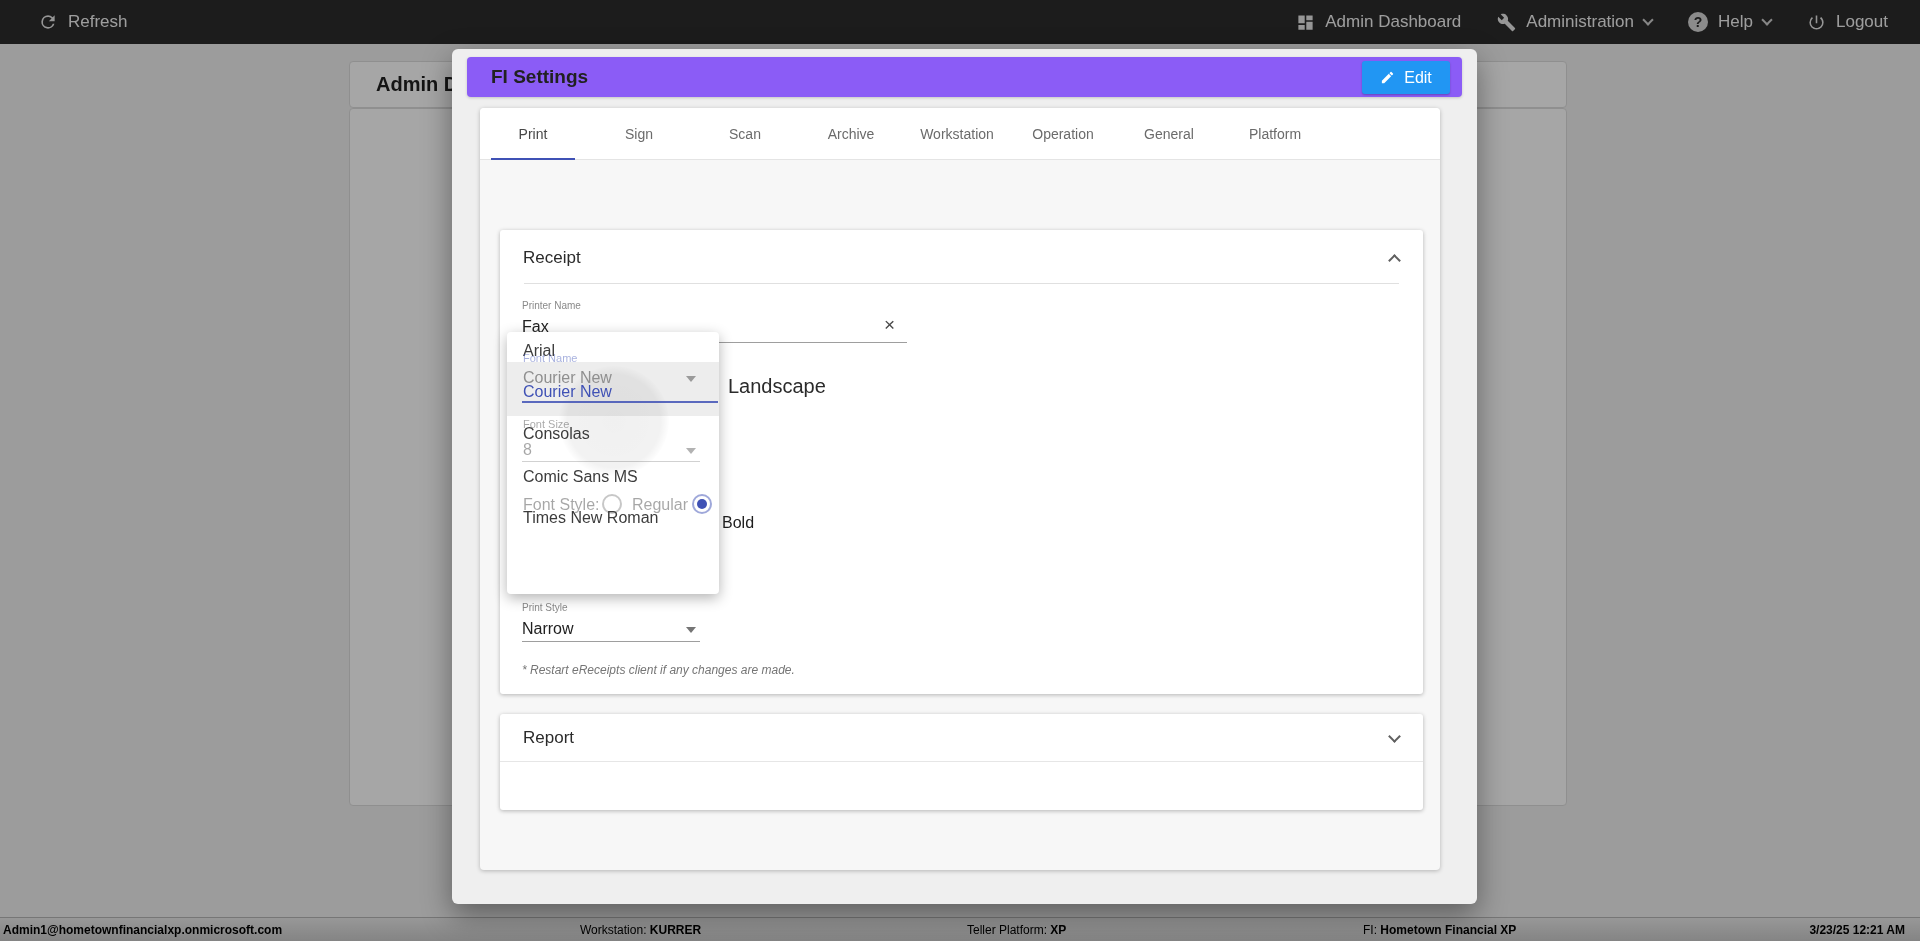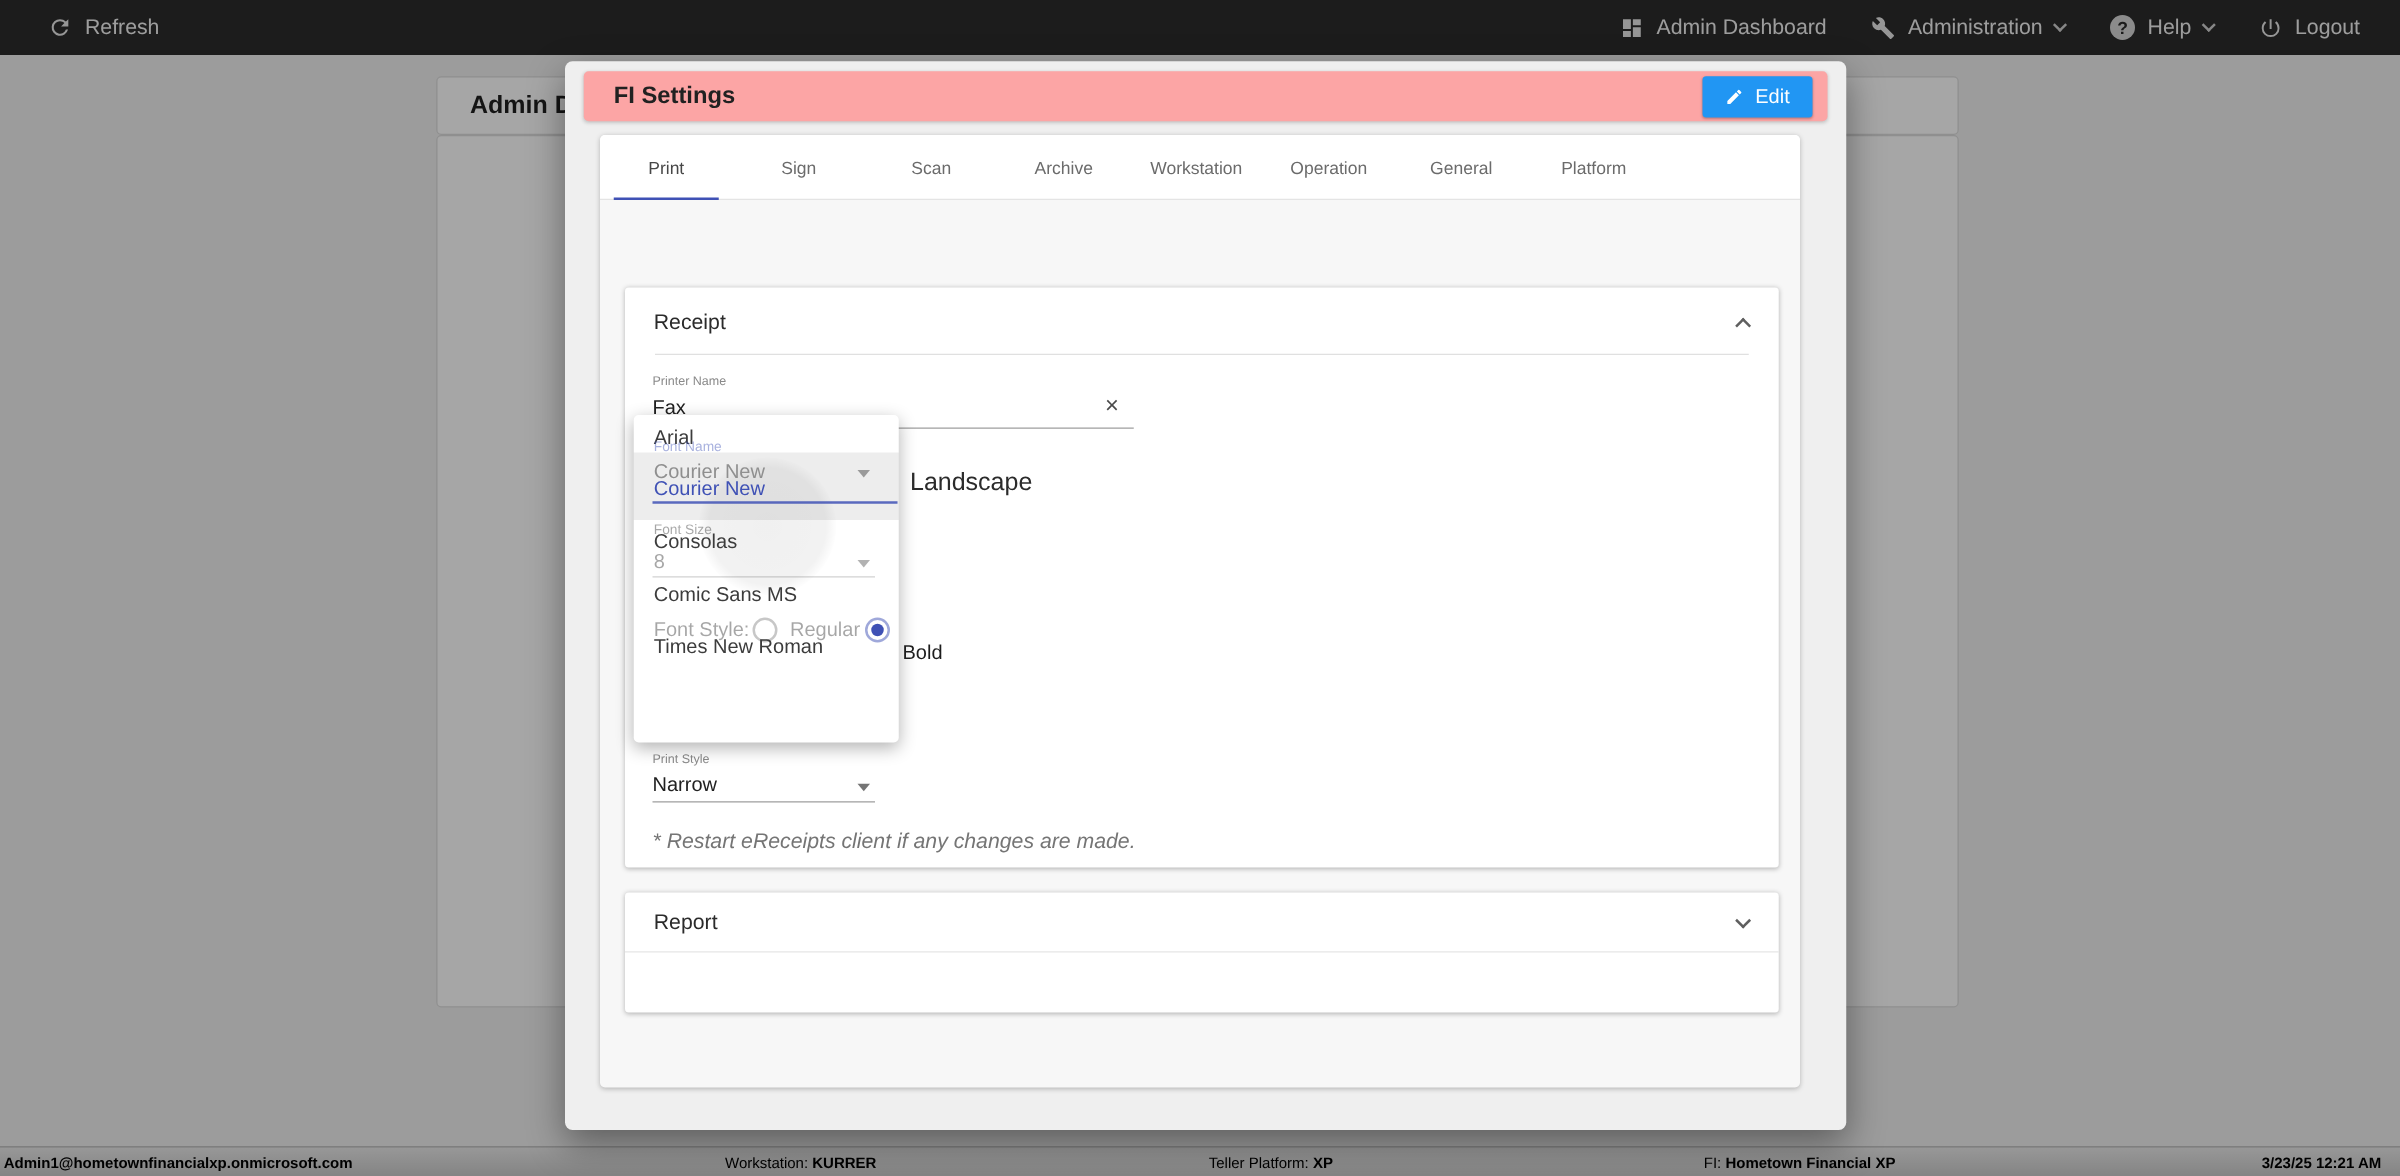--- a/index.html
+++ b/index.html
@@ -30,21 +30,21 @@
                background:linear-gradient(#e9e9e9,#cbcbcb); border-top:1px solid #b5b5b5;
                font-size:12px; color:#000; }
   .sb-item { position:absolute; top:5px; white-space:nowrap; }
   .sb-bold { font-weight:bold; }
 
   .overlay { position:absolute; inset:0; background:rgba(0,0,0,0.35); z-index:2; }
 
   
   .dialog { position:absolute; left:452px; top:49px; width:1025px; height:855px; background:#efefef;
             border-radius:6px; box-shadow:0 11px 30px rgba(0,0,0,.4); z-index:3; }
-  .dlg-titlebar { position:absolute; left:15px; top:8px; width:995px; height:40px; background:#fca5a5;
+  .dlg-titlebar { position:absolute; left:15px; top:8px; width:995px; height:40px; background:#8b5cf6;
                   border-radius:4px; box-shadow:0 1px 3px rgba(0,0,0,.18);
                   display:flex; align-items:center; }
   .dlg-title { font-size:19px; font-weight:bold; color:#212121; padding-left:24px; }
   .edit-btn { position:absolute; right:12px; top:4px; width:88px; height:33px; background:#2196f3; color:#fff;
               border:none; border-radius:3px; font-size:16px; font-family:inherit; display:flex; align-items:center;
               justify-content:center; gap:9px; cursor:pointer; box-shadow:0 1px 2px rgba(0,0,0,.25); }
 
   .tab-card { position:absolute; left:28px; top:59px; width:960px; height:762px; background:#f7f7f7;
               border-radius:4px; box-shadow:0 1px 4px rgba(0,0,0,.25); overflow:hidden; }
   .tab-header { position:absolute; left:0; top:0; width:100%; height:52px; background:#ffffff;
@@ -69,21 +69,21 @@
 
   .radio { position:absolute; width:20px; height:20px; border-radius:50%; border:2px solid #757575; }
   .radio.sel { border-color:#3949ab; }
   .radio.sel::after { content:""; position:absolute; left:3px; top:3px; width:10px; height:10px;
                       border-radius:50%; background:#3949ab; }
   .rlabel { position:absolute; font-size:20px; color:#2b2b2b; }
 
   .sel-arrow { position:absolute; width:0; height:0; border-left:5px solid transparent;
                border-right:5px solid transparent; border-top:6px solid #757575; }
 
-  .note { position:absolute; left:22px; top:433px; font-size:17px; font-style:italic; color:#757575; }
+  .note { position:absolute; left:22px; top:433px; font-size:12px; font-style:italic; color:#757575; }
 
   
   .accordion { position:absolute; left:20px; top:606px; width:923px; background:#ffffff; border-radius:3px;
                box-shadow:0 1px 4px rgba(0,0,0,.28); }
   .acc-row { position:relative; height:48px; display:flex; align-items:center; cursor:pointer;
              border-bottom:1px solid #e6e6e6; }
   .acc-row:last-child { border-bottom:none; }
   .acc-label { font-size:17px; color:#2b2b2b; padding-left:23px; }
   .acc-chev { position:absolute; left:890px; top:18px; width:9px; height:9px; border-right:2px solid #5f5f5f;
               border-bottom:2px solid #5f5f5f; transform:rotate(45deg); }

